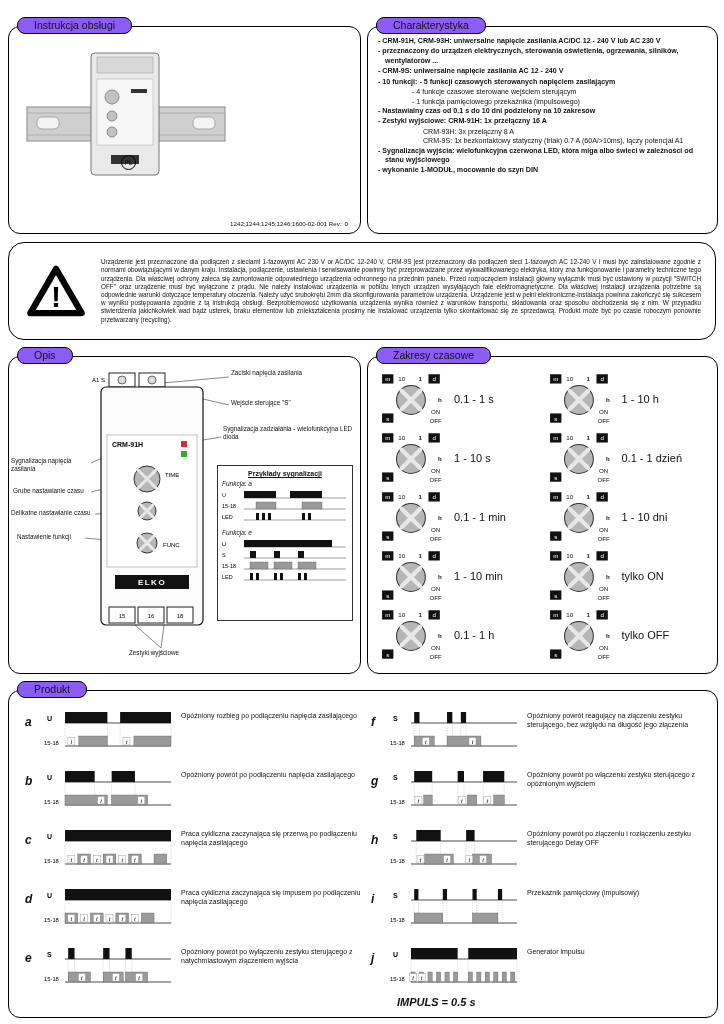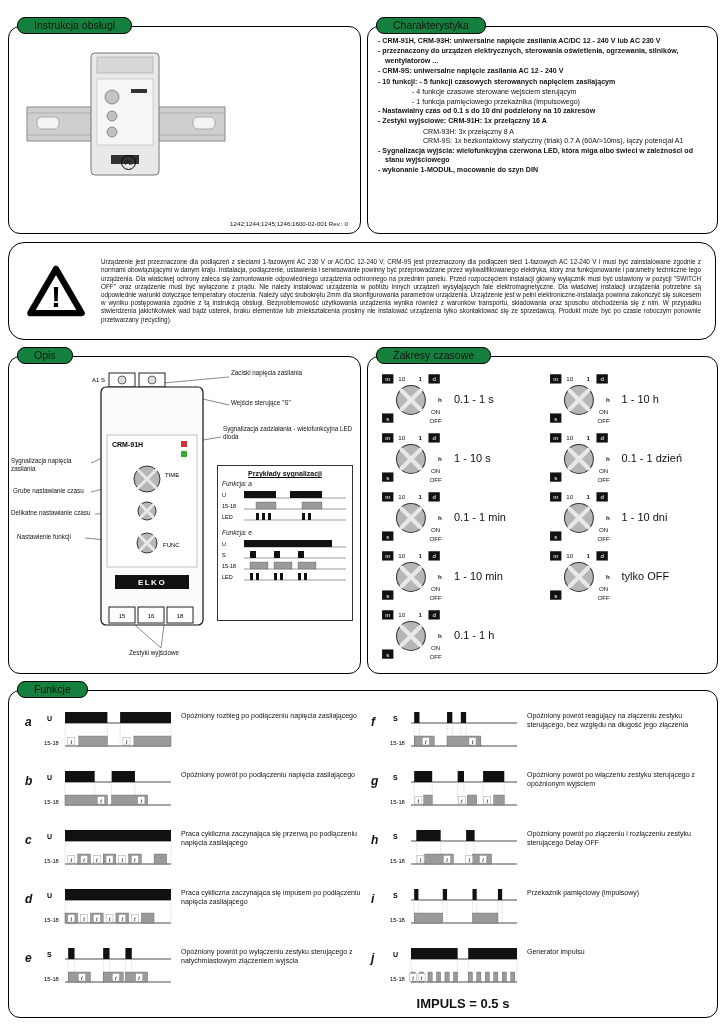--- a/index.html
+++ b/index.html
@@ -1,19 +1,19 @@
 <!DOCTYPE html>
 <html><head>
 <meta charset="utf-8">
 <style>
   html,body{margin:0;padding:0;background:#e8e8e8;}
   body{font-family:"Liberation Sans","DejaVu Sans",sans-serif;color:#111;}
   #page{position:relative;width:724px;height:1024px;background:#fff;margin:0 auto;overflow:hidden;}
   .box{position:absolute;border:1.5px solid #000;border-radius:12px;background:#fff;}
-  .tab{position:absolute;top:-10px;left:8px;background:#15803d;border:1.5px solid #000;border-radius:8px;
+  .tab{position:absolute;top:-10px;left:8px;background:#8b5cf6;border:1.5px solid #000;border-radius:8px;
        padding:1px 16px 2px;font-size:10.5px;white-space:nowrap;}
   svg{font-family:"Liberation Sans","DejaVu Sans",sans-serif;}
 
   
   #box-instrukcja{left:8px;top:26px;width:351px;height:206px;}
   #product-photo{position:absolute;left:10px;top:10px;width:214px;height:152px;}
   .rail{fill:#cfcfcf;stroke:#8a8a8a;stroke-width:1;}
   .railhole{fill:#f4f4f4;stroke:#999;stroke-width:.8;}
   .railline{stroke:#aeaeae;stroke-width:1;}
   .devbody{fill:#e9e9e9;stroke:#777;stroke-width:1;}
@@ -92,22 +92,22 @@
   .fn-desc{font-size:7px;line-height:1.35;padding-top:4px;}
   .base{stroke:#000;stroke-width:.7;}
   .base.thin{stroke-width:.4;}
   .sigp{fill:#111;}
   .outp{fill:#9a9a9a;stroke:#444;stroke-width:.3;}
   .tbox{fill:#fff;stroke:#888;stroke-width:.4;}
   .tlbl{font-size:6px;font-style:italic;text-anchor:middle;}
   .wlbl{font-size:7px;font-weight:bold;}
   .wlbl2{font-size:5.8px;}
   .dash{stroke:#999;stroke-width:.4;stroke-dasharray:1.2 1.2;}
-  #impuls-note{position:absolute;left:388px;top:305px;width:132px;text-align:center;
-               font-size:13px;font-weight:bold;}
+  #impuls-note{position:absolute;left:388px;top:305px;width:132px;text-align:left;
+               font-size:11px;font-weight:bold;font-style:italic;}
 </style>
 </head>
 <body>
 
 <div id="page">
 
   <section class="box" id="box-instrukcja">
     <div class="tab">Instrukcja obsługi</div>
     <svg id="product-photo" viewBox="0 0 214 152">
       <rect x="8" y="70" width="198" height="34" class="rail"></rect>
@@ -422,27 +422,46 @@
       <text x="52.5" y="9" class="dlbl w">d</text>
       <rect x="2" y="40" width="11" height="9" class="lblbox"></rect>
       <text x="7.5" y="47" class="dlbl w">s</text>
       <text x="58" y="29" class="dlbl b">h</text>
       <text x="54" y="41" class="dlbl">ON</text>
       <text x="54" y="49" class="dlbl">OFF</text>
       <circle cx="30" cy="27" r="14" class="dialface"></circle>
       <line x1="21" y1="18" x2="39" y2="36" class="slot"></line>
       <line x1="39" y1="18" x2="21" y2="36" class="slot"></line>
     </svg>
+    <div class="range-label">tylko  ON</div>
+  </div>
+        <div class="range-cell">
+    <svg class="dial" viewBox="0 0 64 52">
+      <rect x="2" y="2" width="11" height="9" class="lblbox"></rect>
+      <text x="7.5" y="9" class="dlbl w">m</text>
+      <text x="21" y="9" class="dlbl">10</text>
+      <text x="39" y="9" class="dlbl b">1</text>
+      <rect x="47" y="2" width="11" height="9" class="lblbox"></rect>
+      <text x="52.5" y="9" class="dlbl w">d</text>
+      <rect x="2" y="40" width="11" height="9" class="lblbox"></rect>
+      <text x="7.5" y="47" class="dlbl w">s</text>
+      <text x="58" y="29" class="dlbl b">h</text>
+      <text x="54" y="41" class="dlbl">ON</text>
+      <text x="54" y="49" class="dlbl">OFF</text>
+      <circle cx="30" cy="27" r="14" class="dialface"></circle>
+      <line x1="21" y1="18" x2="39" y2="36" class="slot"></line>
+      <line x1="39" y1="18" x2="21" y2="36" class="slot"></line>
+    </svg>
     <div class="range-label">tylko OFF</div>
   </div>
       </div>
   </section>
 
   <section class="box" id="box-funkcje">
-    <div class="tab">Funkcje</div>
+    <div class="tab">Produkt</div>
     <div id="fn-col-left">
         <div class="fn-row">
           <div class="fn-letter">a</div>
           <svg viewBox="0 0 132 44" class="fn-wave">
             <text x="4" y="14" class="wlbl">U</text>
             <text x="1" y="38" class="wlbl2">15-18</text>
             <line x1="22" y1="16" x2="128" y2="16" class="base"></line>
             <line x1="22" y1="39" x2="128" y2="39" class="base"></line>
             <rect x="22" y="5" width="42.400000000000006" height="11" class="sigp"></rect>
             <line x1="22" y1="16" x2="22" y2="39" class="dash"></line>

